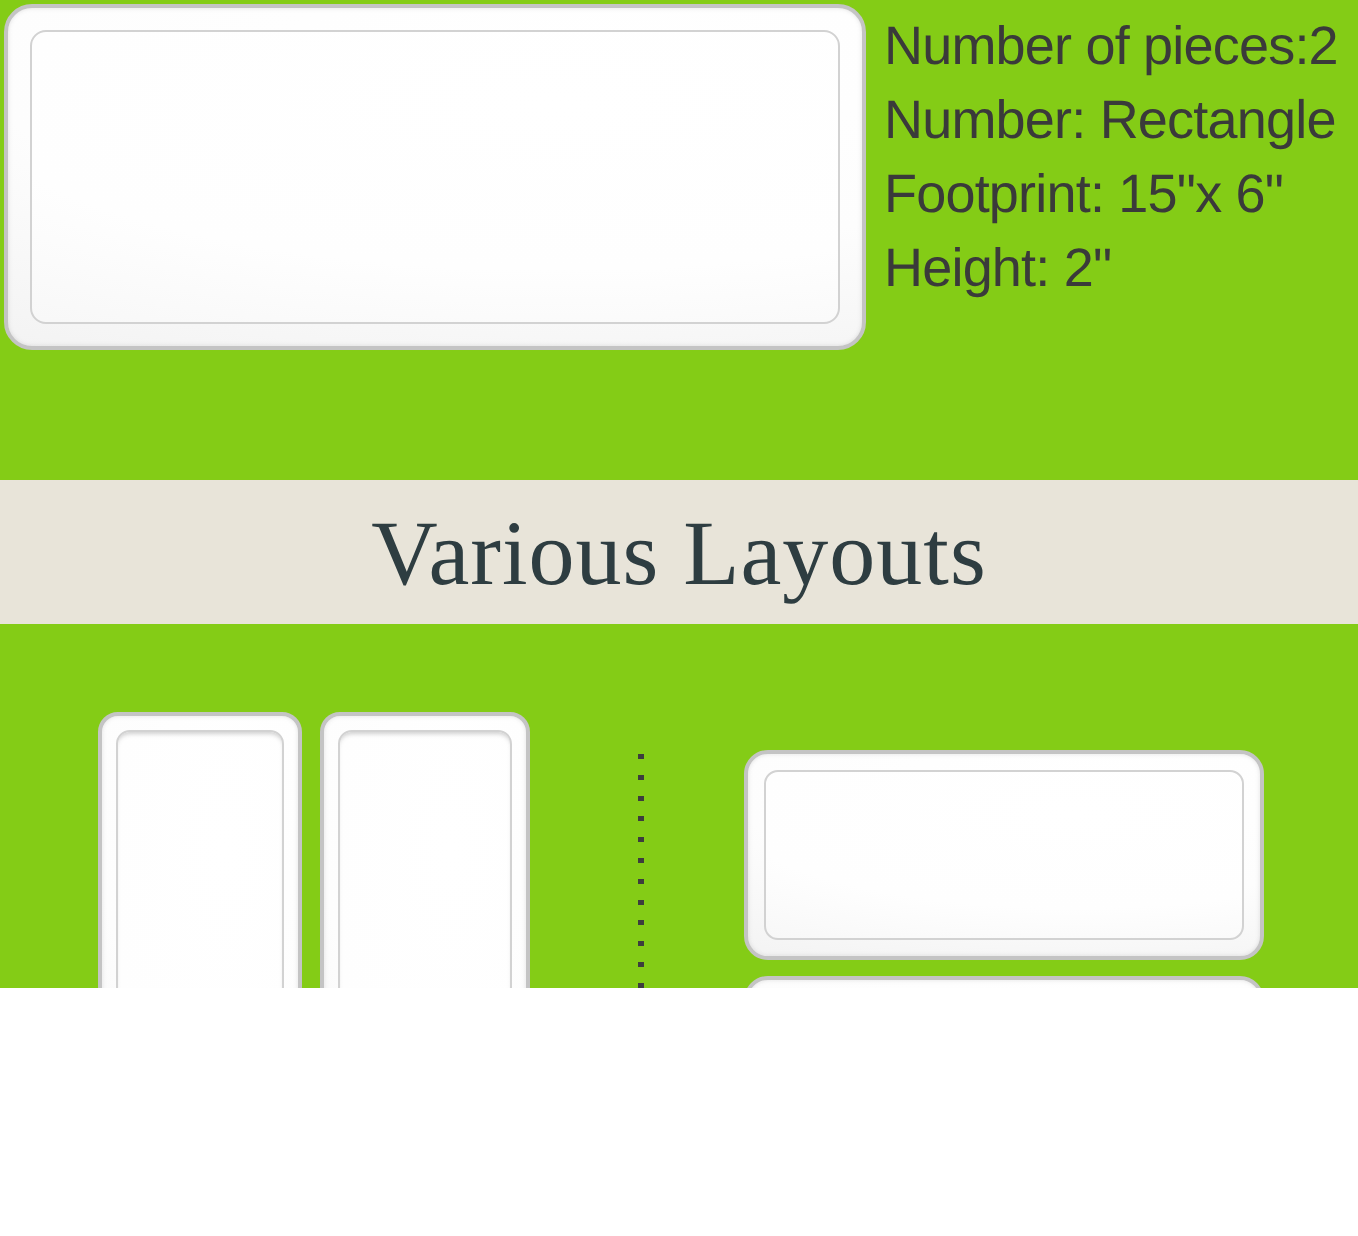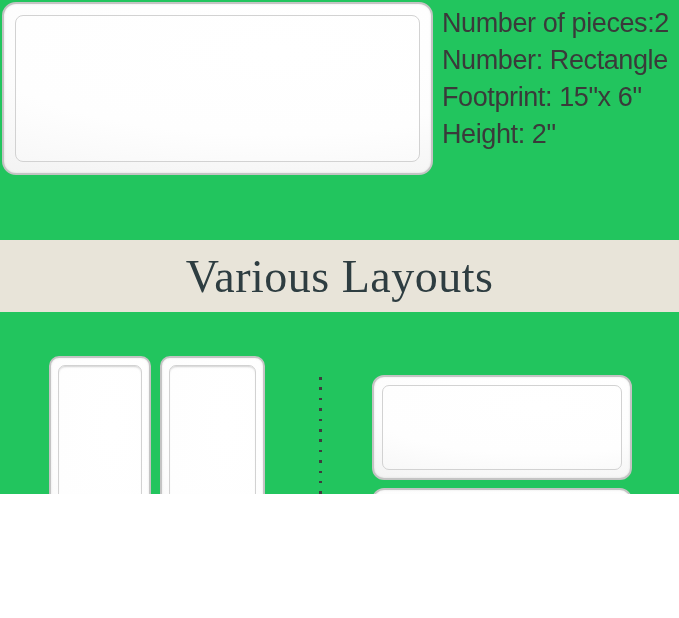--- a/index.html
+++ b/index.html
@@ -6,21 +6,21 @@
     margin: 0;
     padding: 0;
     background: #ffffff;
   }
   * { box-sizing: border-box; }
 
   .canvas {
     position: relative;
     width: 679px;
     height: 494px;
-    background: #22c55e;
+    background: #84cc16;
     overflow: hidden;
     font-family: "Liberation Sans", sans-serif;
   }
 
   
   .tray {
     position: absolute;
     border: 2px solid var(--tray_border, #c4c4c4);
     border-radius: 12px;
     background: radial-gradient(130% 100% at 68% 15%, #ffffff 0%, #fdfdfd 55%, #f3f3f3 100%);

